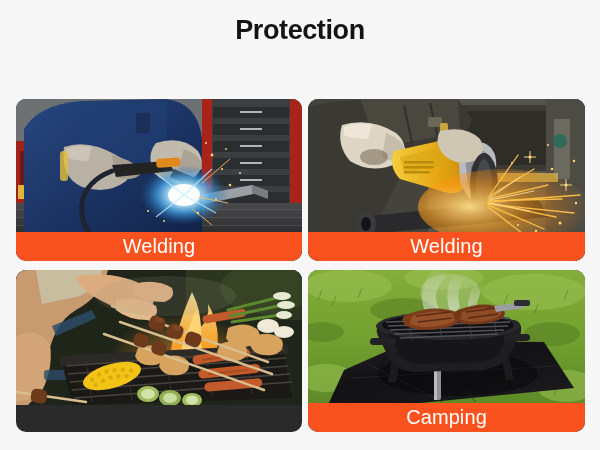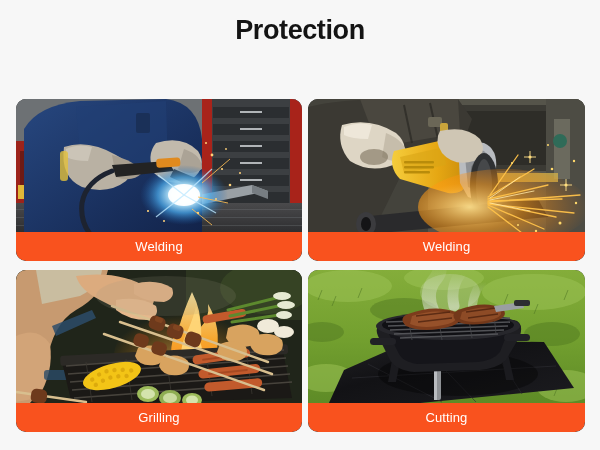--- a/index.html
+++ b/index.html
@@ -58,21 +58,21 @@
     overflow: hidden;
   }
   .card-photo svg { display: block; width: 100%; height: 100%; }
 
   .card-label {
     position: absolute;
     left: 0; right: 0; bottom: 0;
     height: 29px;
     background: #f9521e;
     color: #ffffff;
-    font-size: 13px;
+    font-size: 20px;
     line-height: 29px;
     text-align: center;
     letter-spacing: 0.1px;
     border-bottom-left-radius: 10px;
     border-bottom-right-radius: 10px;
   }
 </style>
 </head>
 <body>
 
@@ -427,21 +427,20 @@
             <rect x="16" y="118" width="16" height="14" rx="5" transform="rotate(8 16 118)"></rect>
           </g>
           <g fill="#8a4a23" opacity="0.7">
             <rect x="140" y="46" width="8" height="5" rx="2" transform="rotate(20 140 46)"></rect>
             <rect x="158" y="54" width="8" height="5" rx="2" transform="rotate(20 158 54)"></rect>
           </g>
 
           <ellipse cx="150" cy="26" rx="70" ry="20" fill="#9c9880" opacity="0.16"></ellipse>
         </svg>
       </div>
-      <div class="card-label">Grilling</div>
     </div>
 
     <div class="card">
       <div class="card-photo">
         <svg viewBox="0 0 277 135" preserveAspectRatio="none" role="img">
           <defs>
             <linearGradient id="mGrass" x1="0" y1="0" x2="0" y2="1">
               <stop offset="0%" stop-color="#84ad3a"></stop>
               <stop offset="50%" stop-color="#73a02f"></stop>
               <stop offset="100%" stop-color="#5d8a26"></stop>
@@ -533,17 +532,17 @@
               <line x1="110" y1="52" x2="144" y2="48"></line>
               <line x1="158" y1="42" x2="188" y2="38"></line>
               <line x1="160" y1="48" x2="190" y2="44"></line>
             </g>
           </g>
 
           <path d="M186,36 L214,32 L216,38 L188,42 Z" fill="#9a9ea2"></path>
           <rect x="206" y="30" width="16" height="6" rx="2" fill="#2d2d31"></rect>
         </svg>
       </div>
-      <div class="card-label">Cutting</div>
+      <div class="card-label">Camping</div>
     </div>
 
   </div>
 </div>
 
 </body></html>

